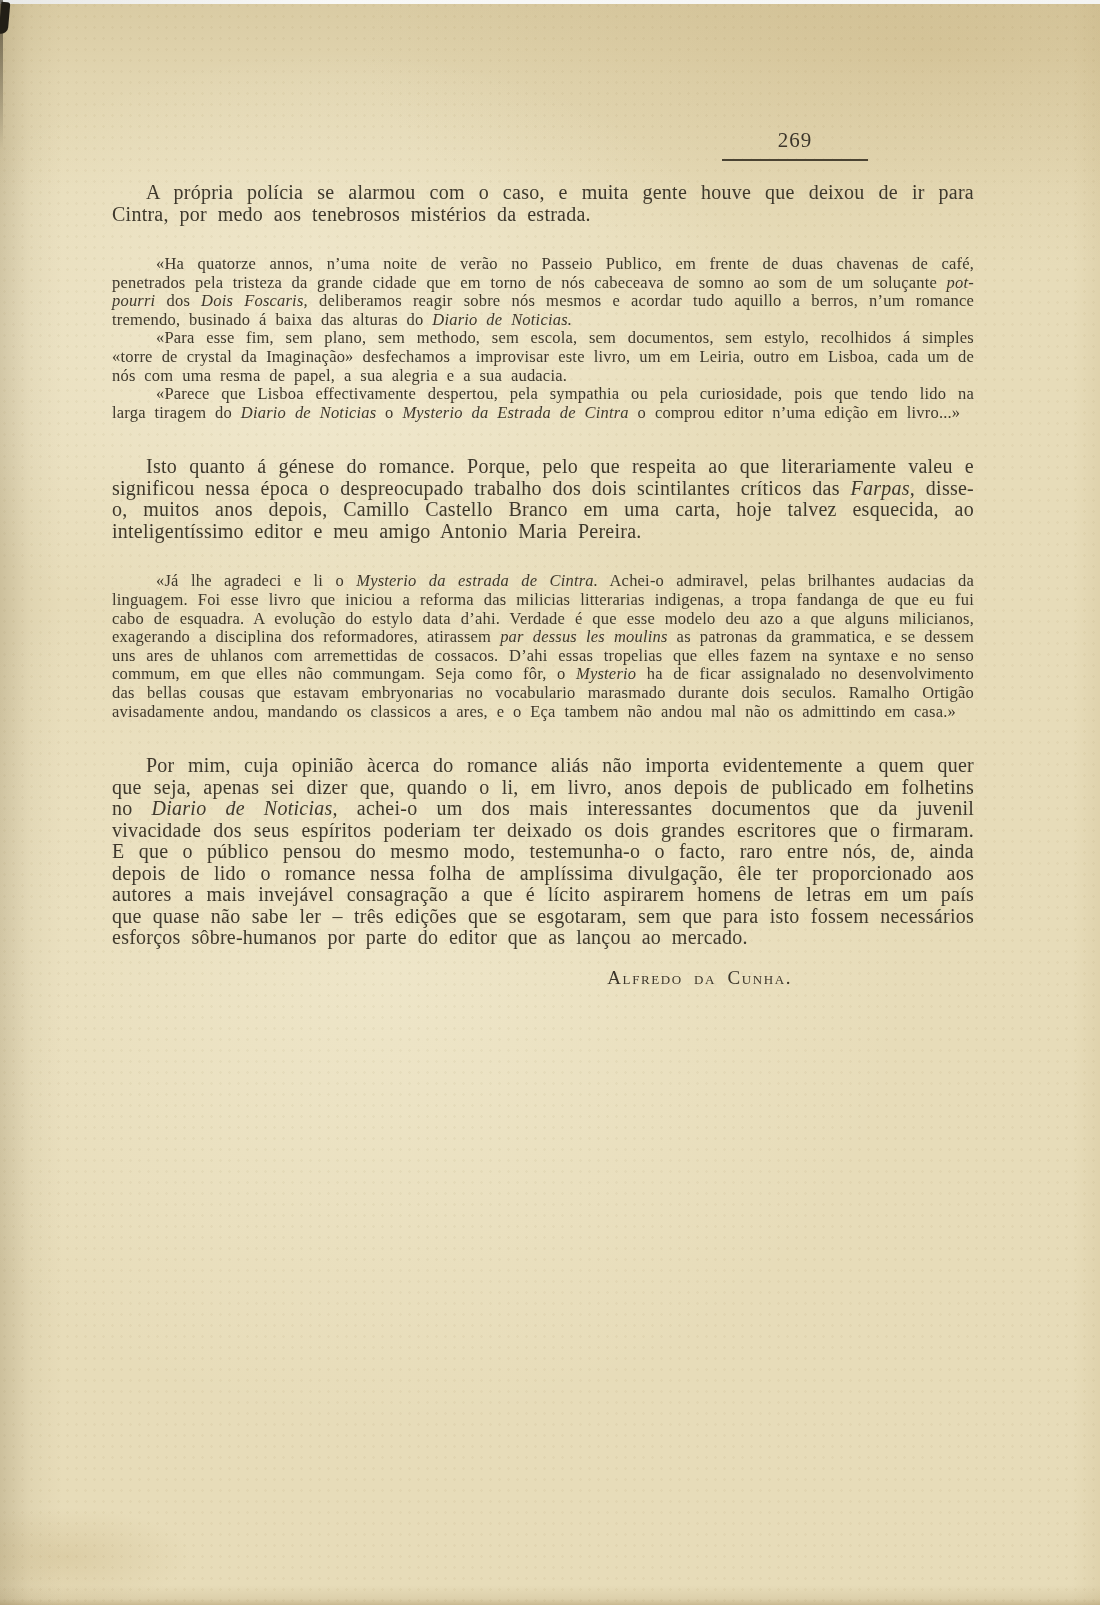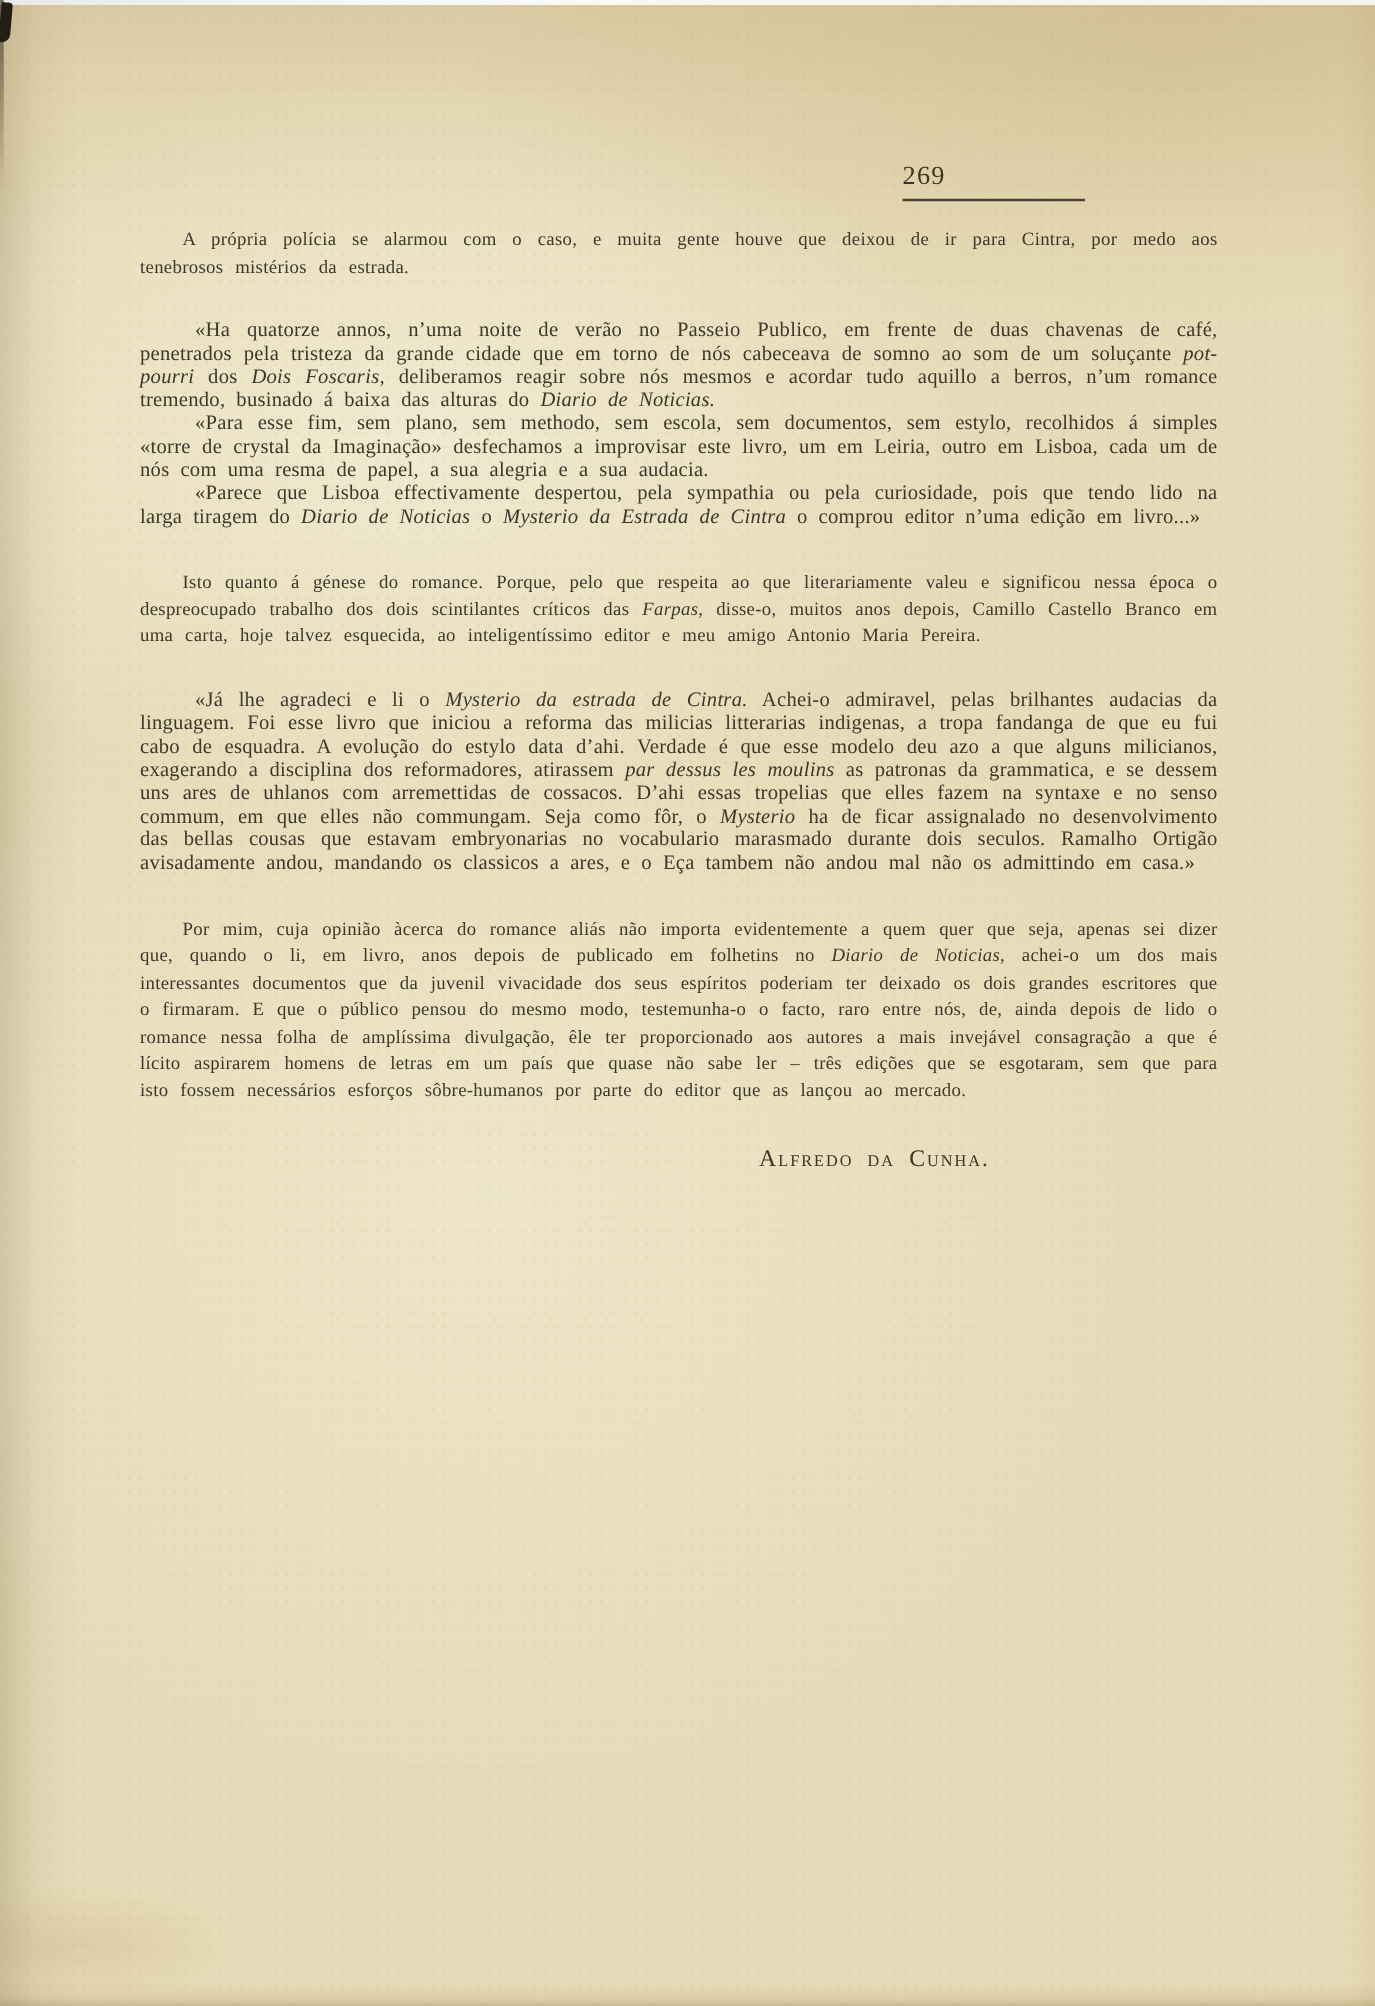--- a/index.html
+++ b/index.html
@@ -54,56 +54,56 @@
     top: 0; left: 0;
     width: 3px; height: 150px;
     background: linear-gradient(180deg, rgba(35,30,20,0.60), rgba(35,30,20,0));
   }
 
   .page-number-block {
     position: absolute;
     top: 128px;
     left: 722px;
     width: 146px;
-    text-align: left;
+    text-align: center;
     border-bottom: 2px solid #4a4332;
     padding-bottom: 6px;
     font-size: 21px;
     letter-spacing: 1px;
     color: #3b352a;
   }
 
   .text-column {
     position: absolute;
     left: 112px;
     top: 182px;
     width: 862px;
     color: #3e382c;
   }
 
   p { margin: 0; text-align: justify; }
   p.body {
-    font-size: 15px;
+    font-size: 20px;
     line-height: 21.5px;
     text-indent: 34px;
     word-spacing: 5.5px;
     letter-spacing: 0.25px;
   }
   p.quote {
     font-size: 16.5px;
     line-height: 18.6px;
     text-indent: 44px;
     word-spacing: 4.5px;
     letter-spacing: 0.2px;
   }
   .quote + .body { margin-top: 34px; }
   .body + .quote { margin-top: 30px; }
 
   .signature {
-    margin-top: 33px;
+    margin-top: 18px;
     text-align: right;
     padding-right: 182px;
     font-variant: small-caps;
     font-size: 19px;
     letter-spacing: 1.6px;
     word-spacing: 5px;
     color: #3b352a;
   }
 </style>
 </head>

